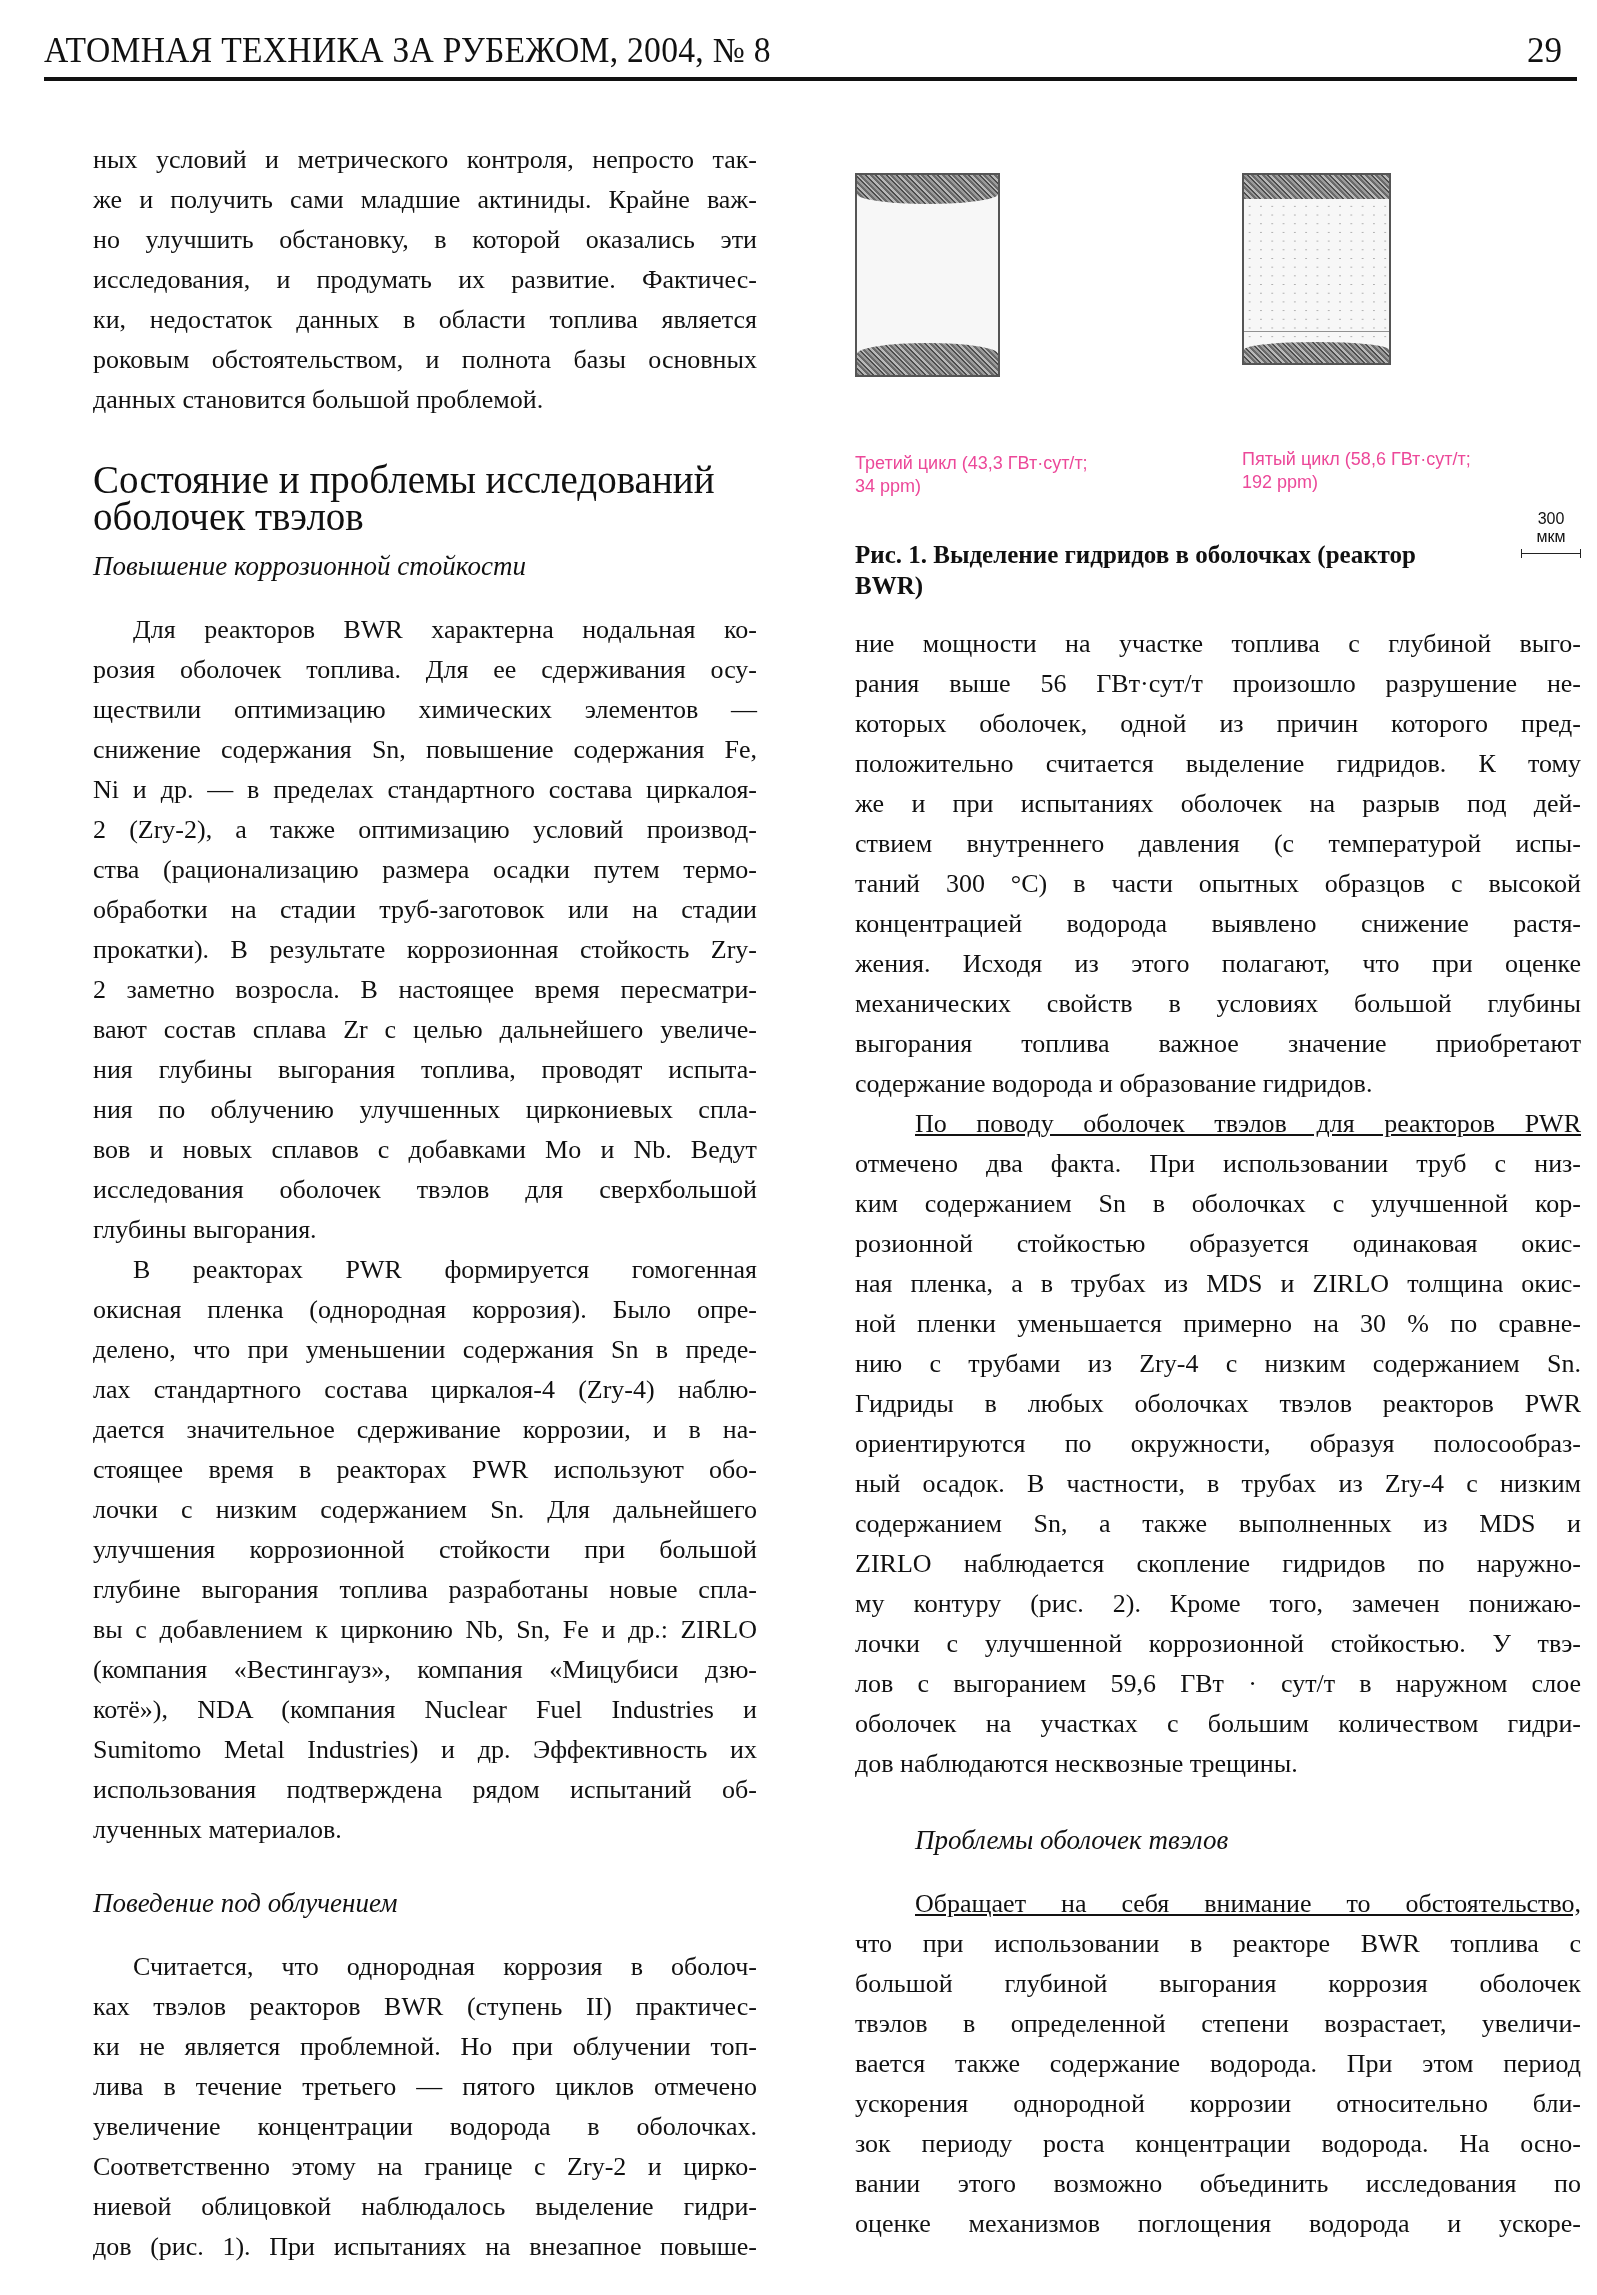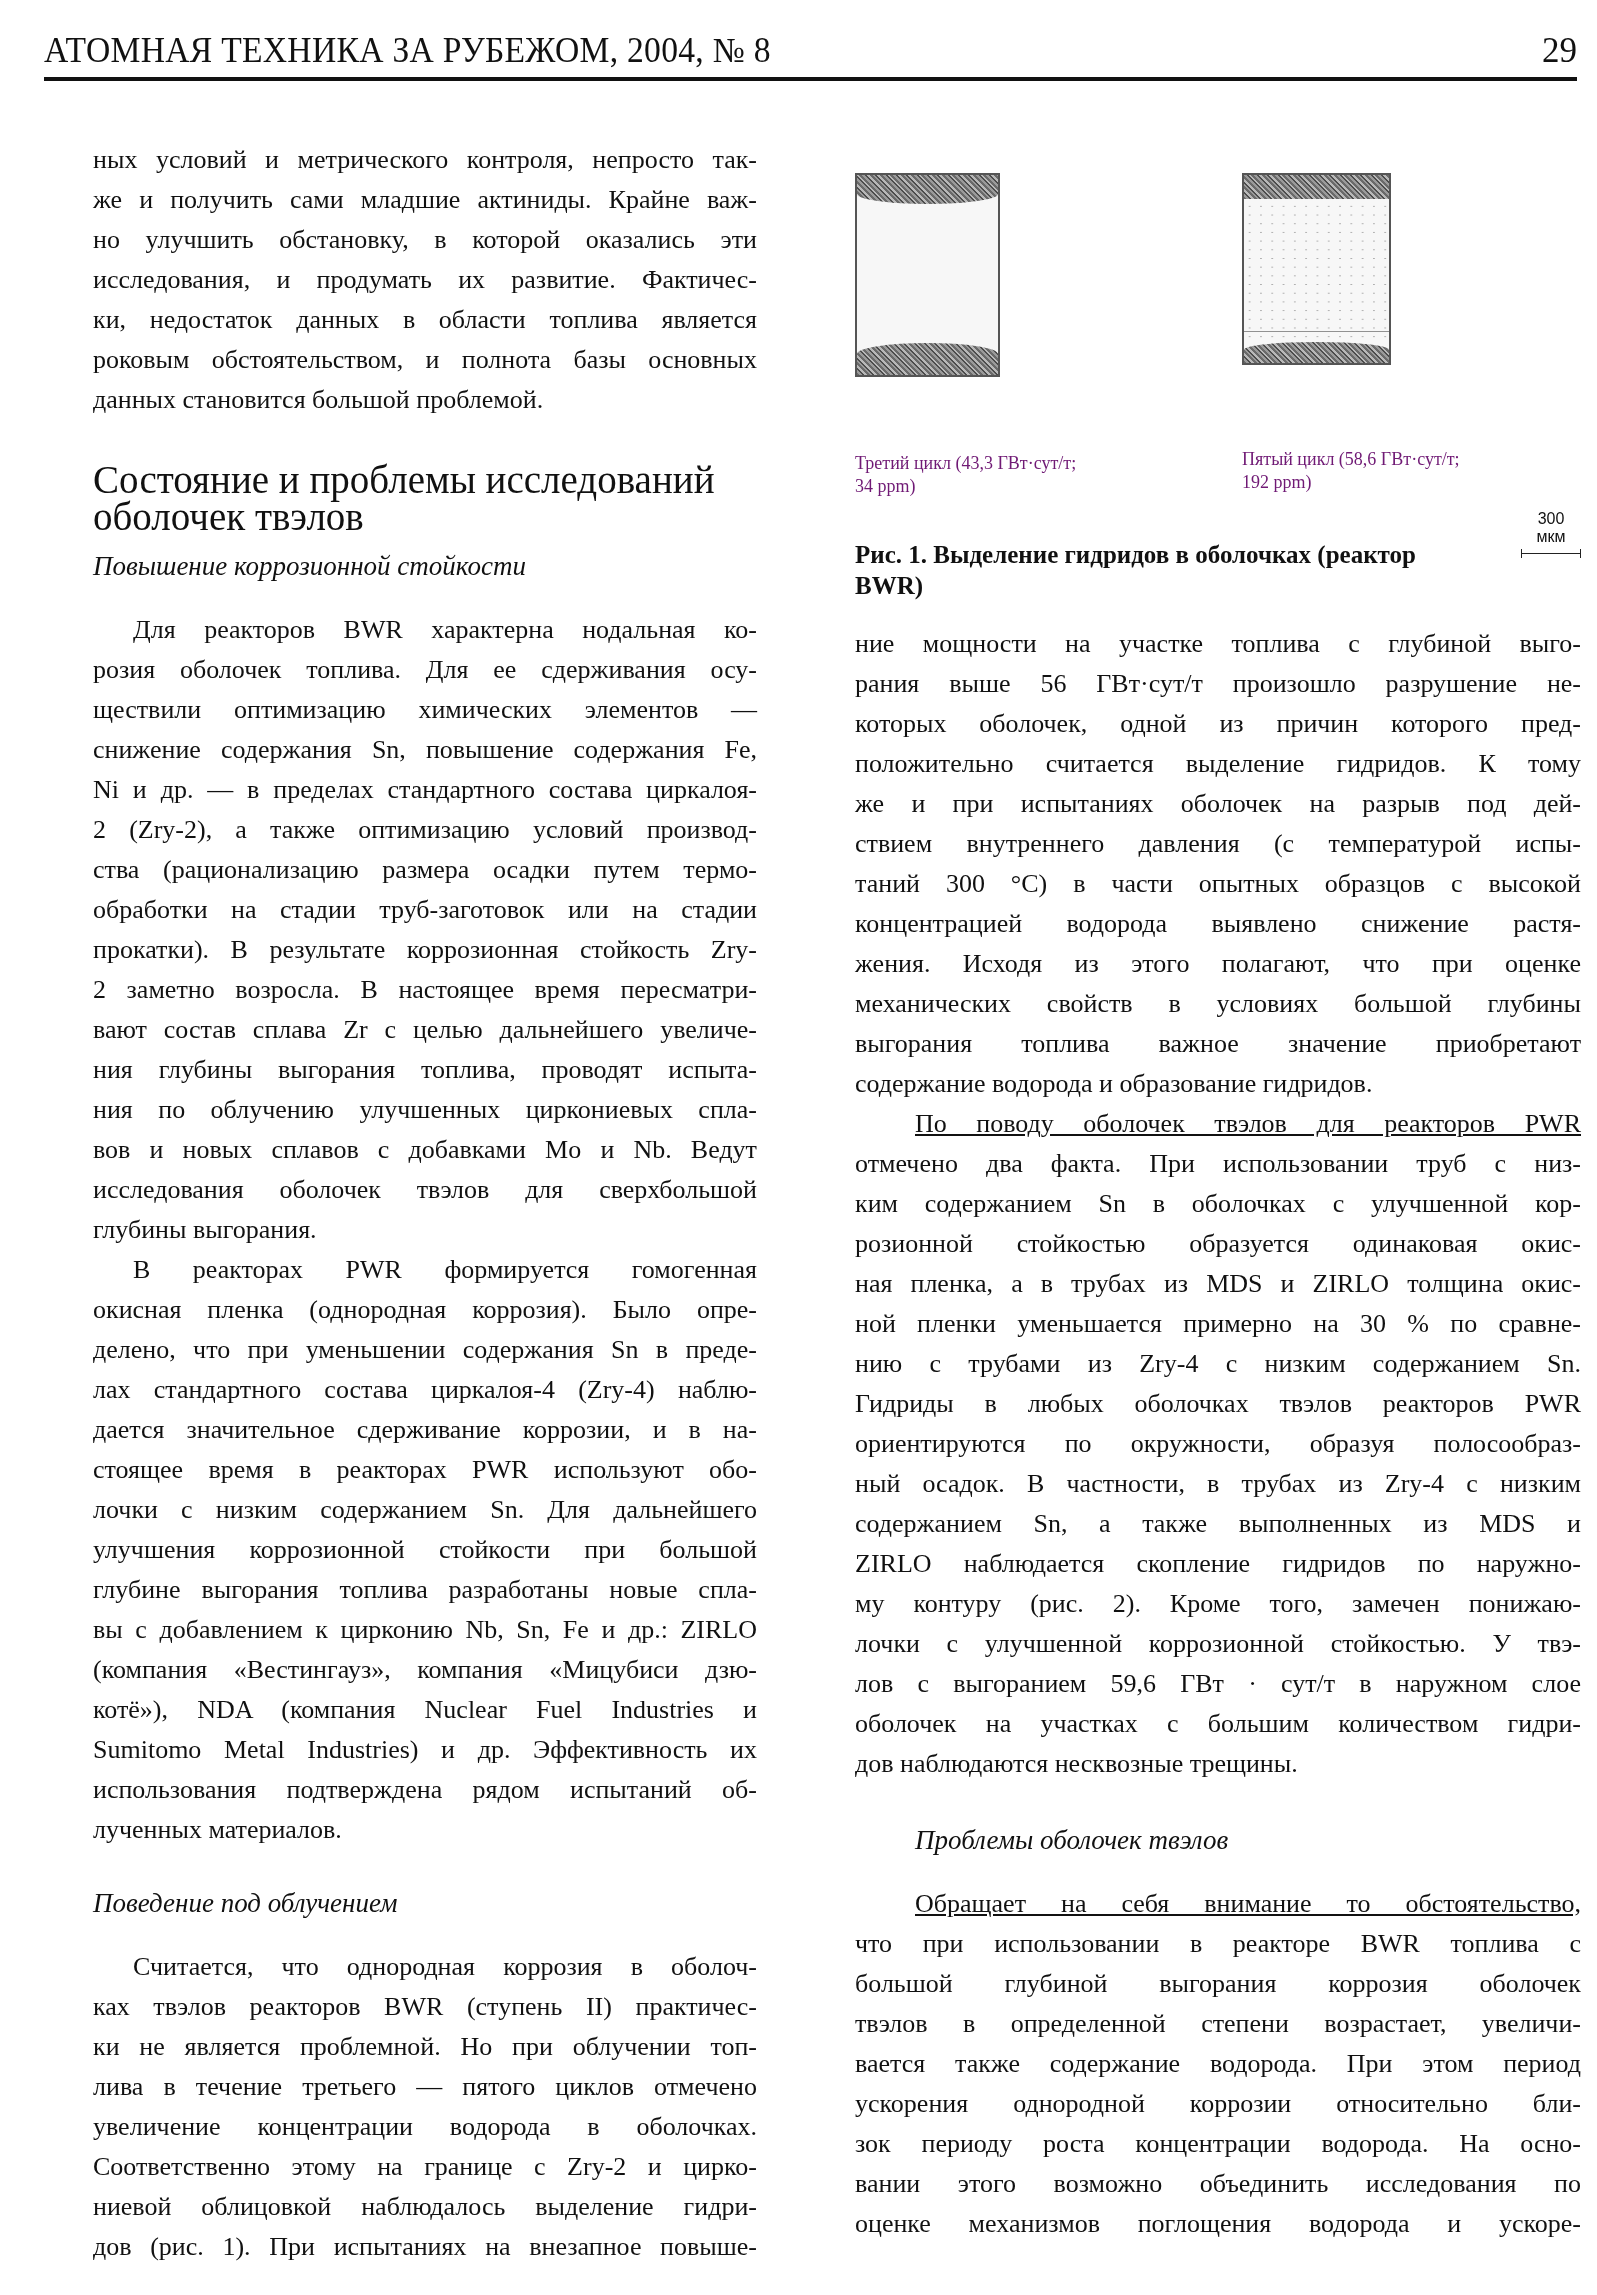--- a/index.html
+++ b/index.html
@@ -7,21 +7,21 @@
     width: 1598px; height: 2295px; position: relative; overflow: hidden;
     font-family: "Liberation Serif", "DejaVu Serif", serif; color: #111;
   }
   .header {
     position: absolute; left: 44px; top: 27px; width: 1533px; height: 48px;
   }
   .header .journal {
     position: absolute; left: 0; top: 4px; font-size: 35px; letter-spacing: 0.3px;
     transform: scaleX(0.96); transform-origin: left top; white-space: nowrap;
   }
-  .header .pageno { position: absolute; right: 0; top: 4px; font-size: 35px; }
+  .header .pageno { position: absolute; right: 15px; top: 4px; font-size: 35px; }
   .rule {
     position: absolute; left: 44px; top: 77px; width: 1533px; height: 4px; background: #111;
   }
   .col { position: absolute; }
   .col-left { left: 93px; top: 140px; width: 664px; }
   .col-right { left: 855px; top: 624px; width: 726px; }
   .line {
     font-size: 26px; line-height: 40px; white-space: nowrap; text-align: justify;
     text-align-last: justify; height: 40px; overflow: visible;
   }
@@ -51,22 +51,22 @@
   .photo-b { left: 174px; width: 145px; height: 188px; }
   .photo-b .band-top { top: 0; height: 24px; }
   .photo-b .band-bot { bottom: 0; height: 21px; border-top-left-radius: 60% 9.3px; border-top-right-radius: 60% 9.3px; }
   .photo-b .specks {
     position: absolute; left: 0; right: 0; top: 27px; bottom: 24px;
     background-image: radial-gradient(#555 0.7px, transparent 1px);
     background-size: 11.3px 8.7px; opacity: 0.45;
   }
   .photo-b .hline { position: absolute; left: 0; right: 0; bottom: 31px; height: 1.3px; background: #777; opacity: 0.8; }
   .cap-small {
-    position: absolute; font-family: Liberation Serif, serif;
-    font-size: 18px; line-height: 22.6px; color: #701a75;
+    position: absolute; font-family: Liberation Sans, sans-serif;
+    font-size: 18px; line-height: 22.6px; color: #ec4899;
   }
   .cap-a { left: 0; top: 292px; width: 333px; }
   .cap-b { left: 387px; top: 288px; width: 333px; }
   .scale { position: absolute; left: 666px; top: 333px; width: 60px; text-align: center; }
   .scale .label { font-family: "Liberation Sans", "DejaVu Sans", sans-serif; font-size: 16px; margin-top: 17px; }
   .scale .bar { margin-top: 2.7px; height: 9.3px; border-left: 1.3px solid #222; border-right: 1.3px solid #222; position: relative; }
   .scale .bar::after { content: ""; position: absolute; left: 0; right: 0; top: 4px; height: 1.3px; background: #222; }
   .fig-title {
     position: absolute; left: 0; top: 379px; width: 726px; font-weight: bold; font-size: 25px; line-height: 31px;
     text-align: justify;

